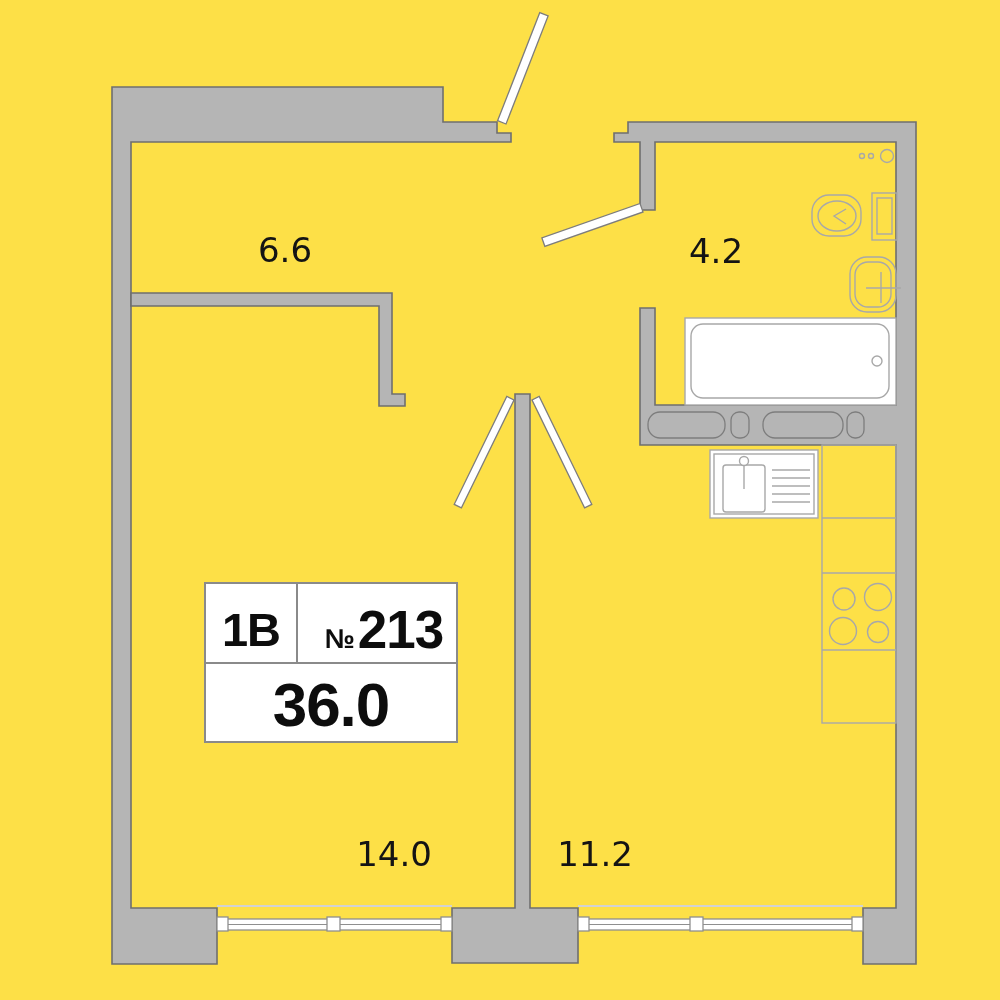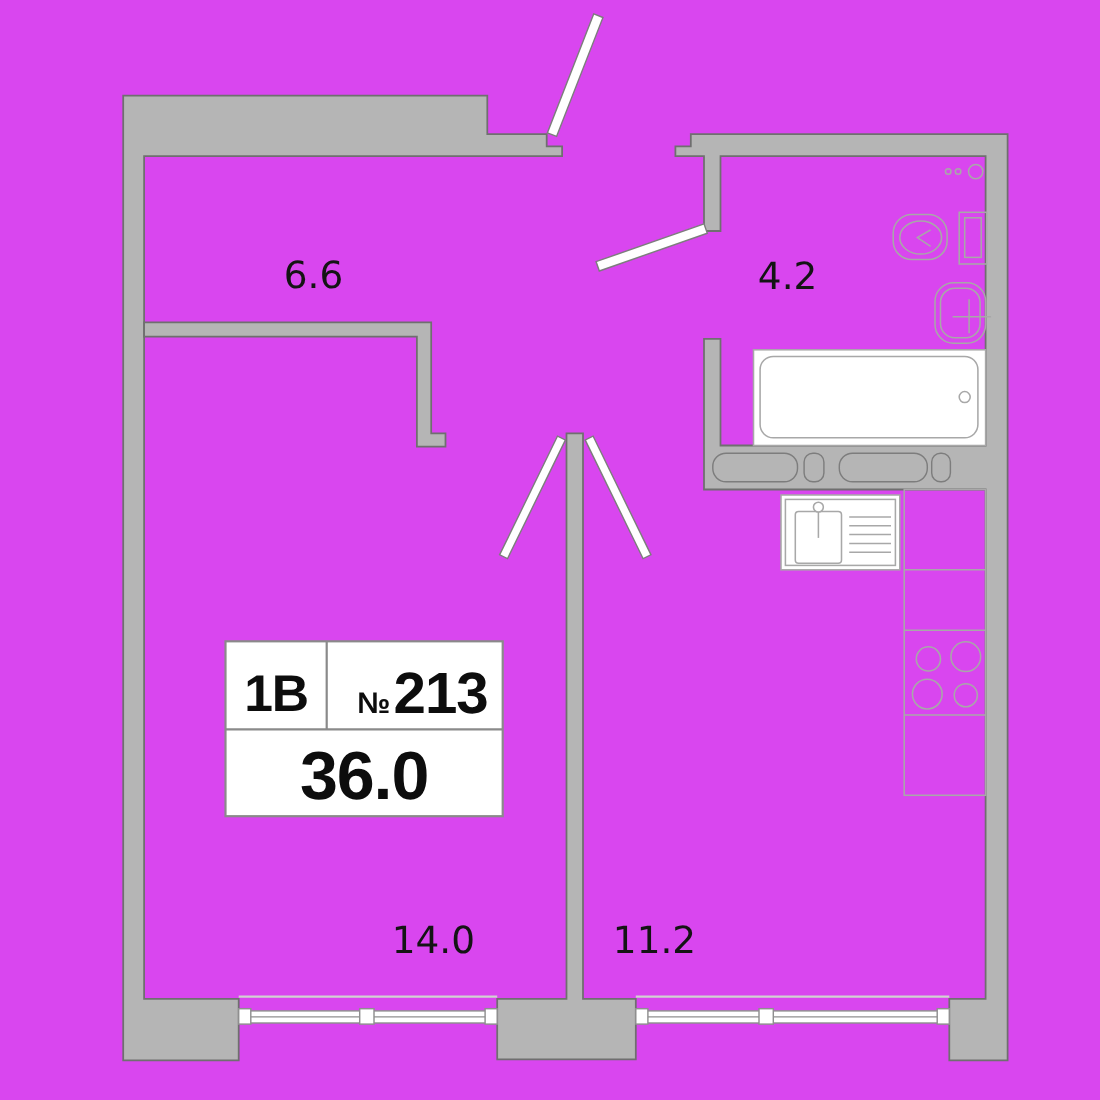--- a/index.html
+++ b/index.html
@@ -1,16 +1,16 @@
 <!DOCTYPE html>
 <html><head>
 <meta charset="utf-8">
 <style>
   html,body{margin:0;padding:0;background:#ffffff;}
-  .stage{width:1000px;height:1000px;position:relative;margin:0 auto;background:#d946ef;}
+  .stage{width:1000px;height:1000px;position:relative;margin:0 auto;background:#fde047;}
   svg{display:block;}
   .wall{fill:#b5b5b5;stroke:#6f6f6f;stroke-width:1.6;stroke-linejoin:miter;}
   .leaf{fill:#ffffff;stroke:#7d7d7d;stroke-width:1.3;}
   .fix{fill:none;stroke:#a8a8a8;stroke-width:1.4;}
   .fixw{fill:#ffffff;stroke:#a8a8a8;stroke-width:1.4;}
   .vent{fill:none;stroke:#7d7d7d;stroke-width:1.3;}
   .winframe{fill:#ffffff;stroke:#8f8f8f;stroke-width:1.3;}
   .winline{stroke:#8f8f8f;stroke-width:1.2;}
   .sill{stroke:#d2d2d2;stroke-width:2;}
   .area-label{font-family:"DejaVu Sans","Liberation Sans",sans-serif;font-size:34px;fill:#141414;text-anchor:middle;}

